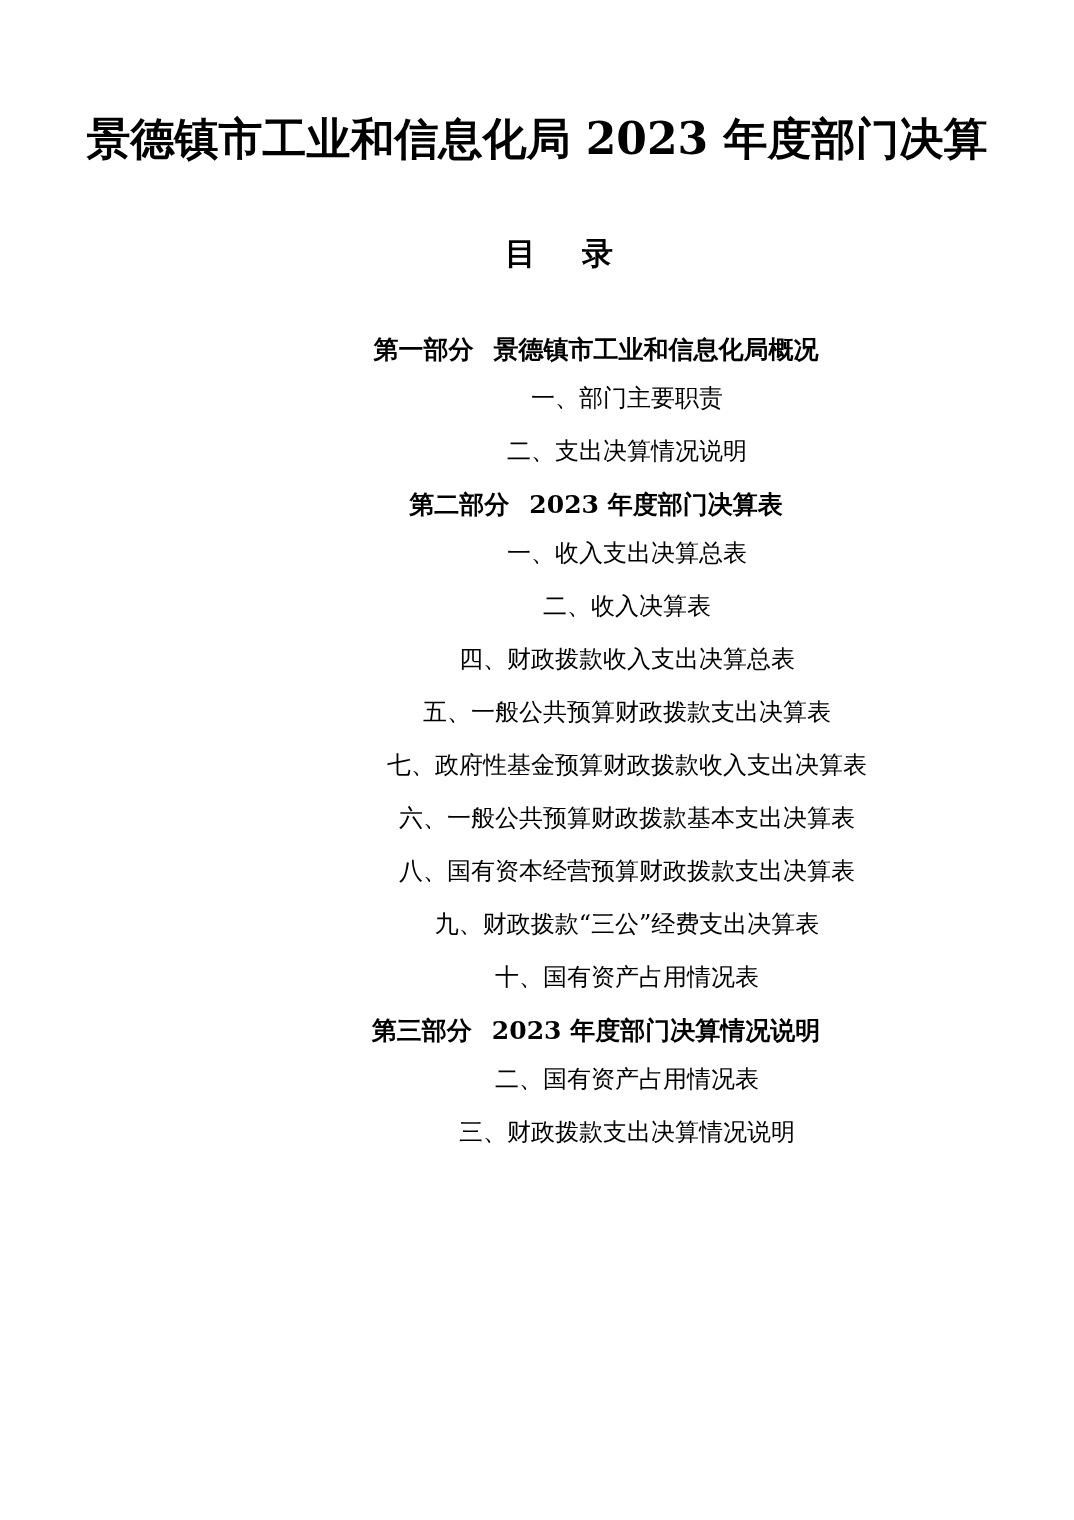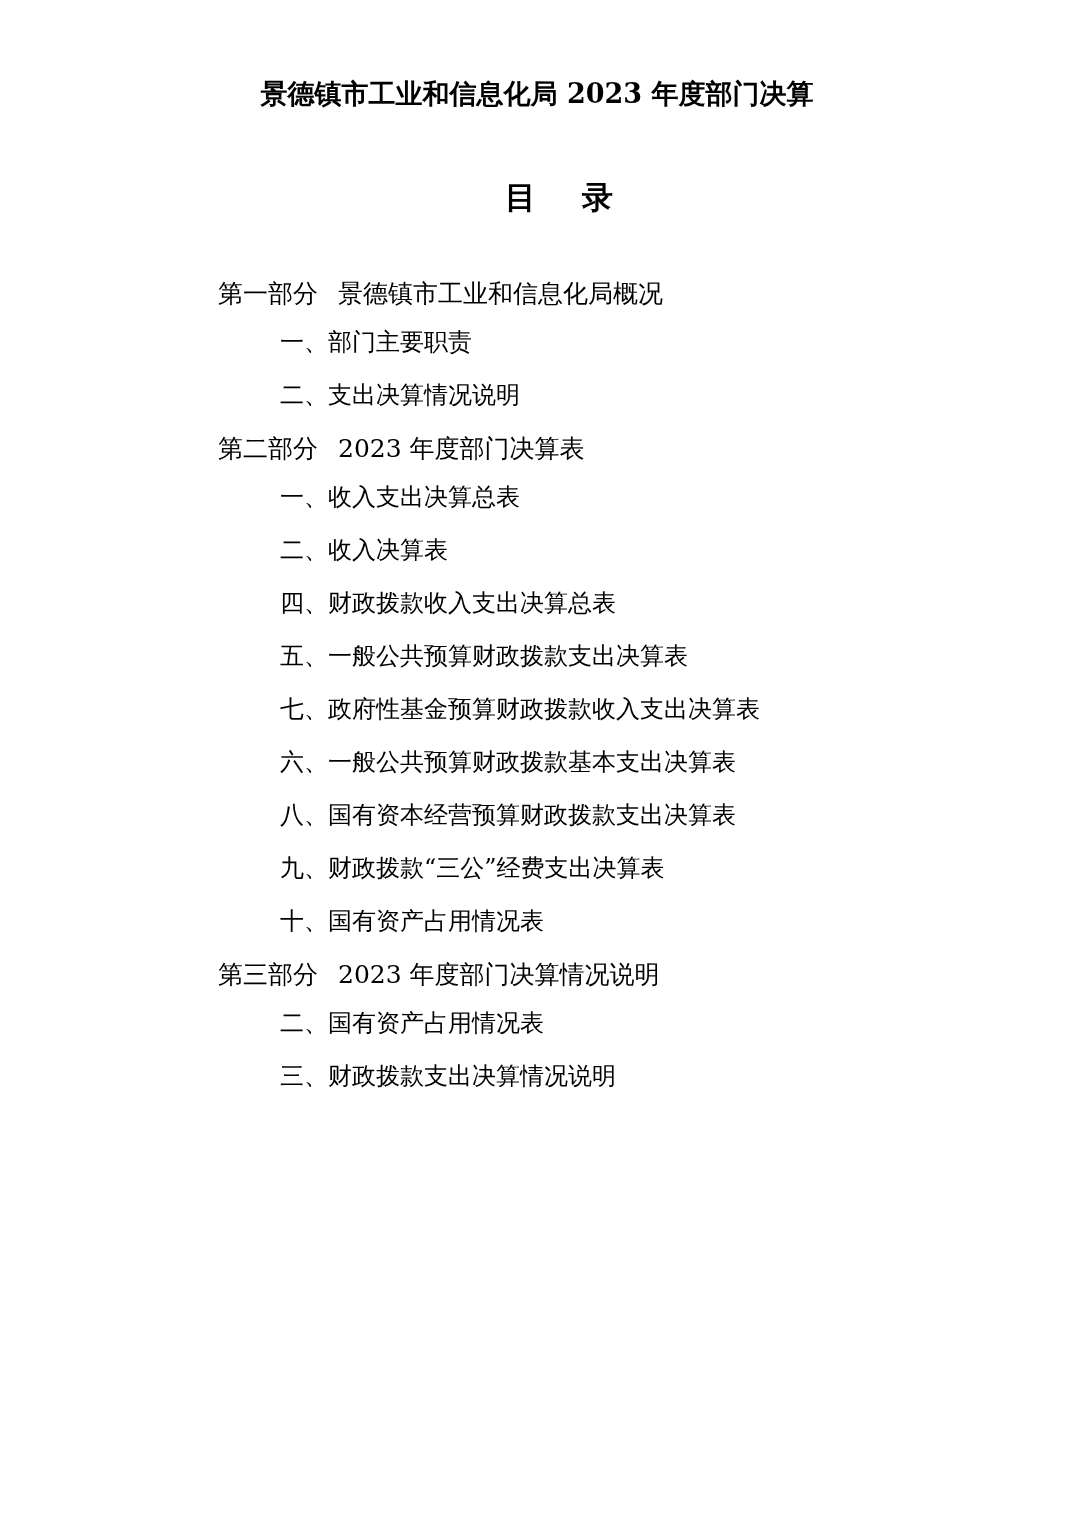--- a/index.html
+++ b/index.html
@@ -16,24 +16,24 @@
     overflow: hidden;
   }
   .page {
     width: 1074px;
     height: 1520px;
     position: relative;
     box-sizing: border-box;
   }
   .doc-title {
     text-align: center;
-    font-size: 27px;
+    font-size: 44px;
     font-weight: bold;
     letter-spacing: 0px;
-    margin-top: 76px;
+    margin-top: 110px;
     line-height: 1.3;
     font-family: "DejaVu Serif", "Liberation Serif", serif;
   }
   .toc-heading {
     text-align: center;
     font-size: 31px;
     font-weight: bold;
     margin-top: 66px;
     letter-spacing: 2px;
     font-family: "DejaVu Serif", "Liberation Serif", serif;
@@ -43,37 +43,39 @@
     display: inline-block;
     width: 44px;
   }
   .toc {
     margin-top: 62px;
     padding-left: 218px;
     padding-right: 100px;
   }
   .toc-part {
     font-size: 25px;
-    font-weight: normal;
+    font-weight: bold;
     line-height: 1.0;
     margin-bottom: 24px;
     margin-top: 20px;
     white-space: nowrap;
+    text-align: center;
   }
   .toc-part .part-gap {
     display: inline-block;
     width: 20px;
   }
   .toc-item {
     font-size: 24px;
     line-height: 1.0;
     margin-bottom: 29px;
     padding-left: 62px;
     white-space: nowrap;
     font-weight: normal;
+    text-align: center;
   }
 </style>
 </head>
 <body>
 
 <div class="page">
 
   <div class="doc-title">景德镇市工业和信息化局 2023 年度部门决算</div>
 
   <div class="toc-heading">

